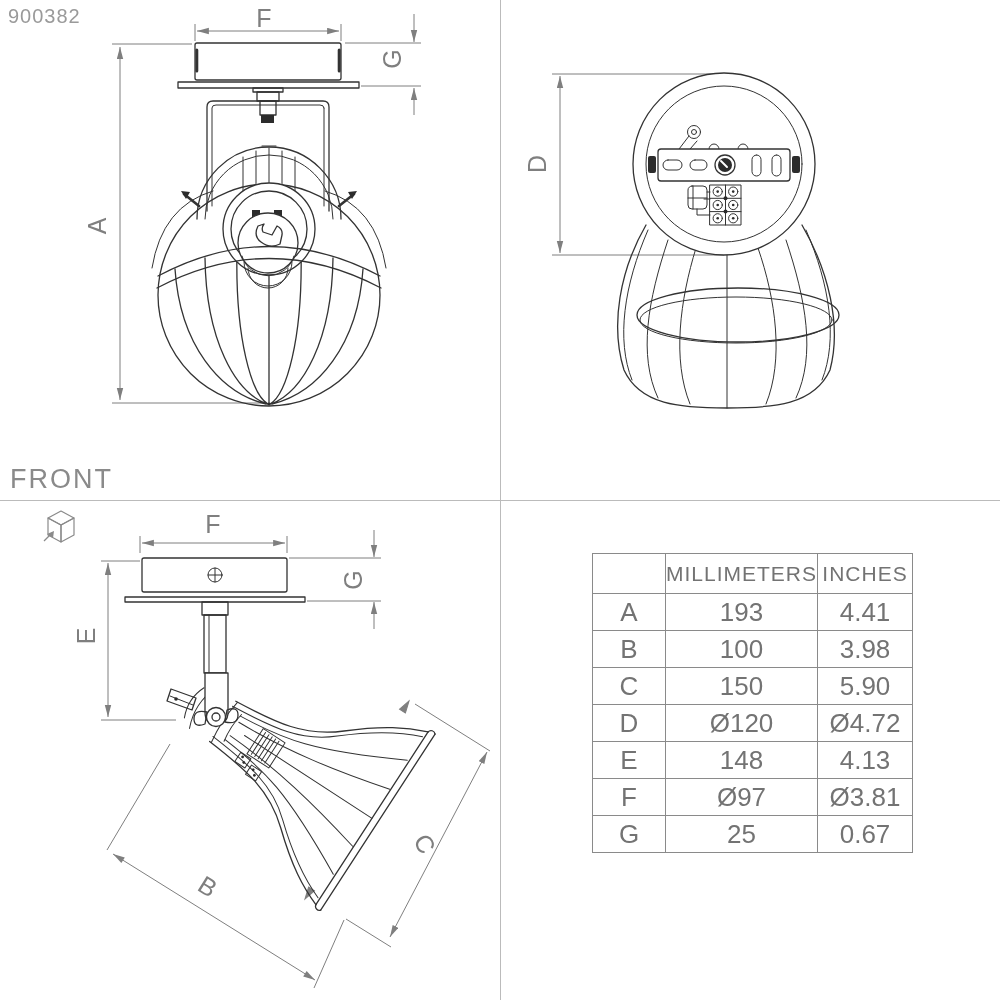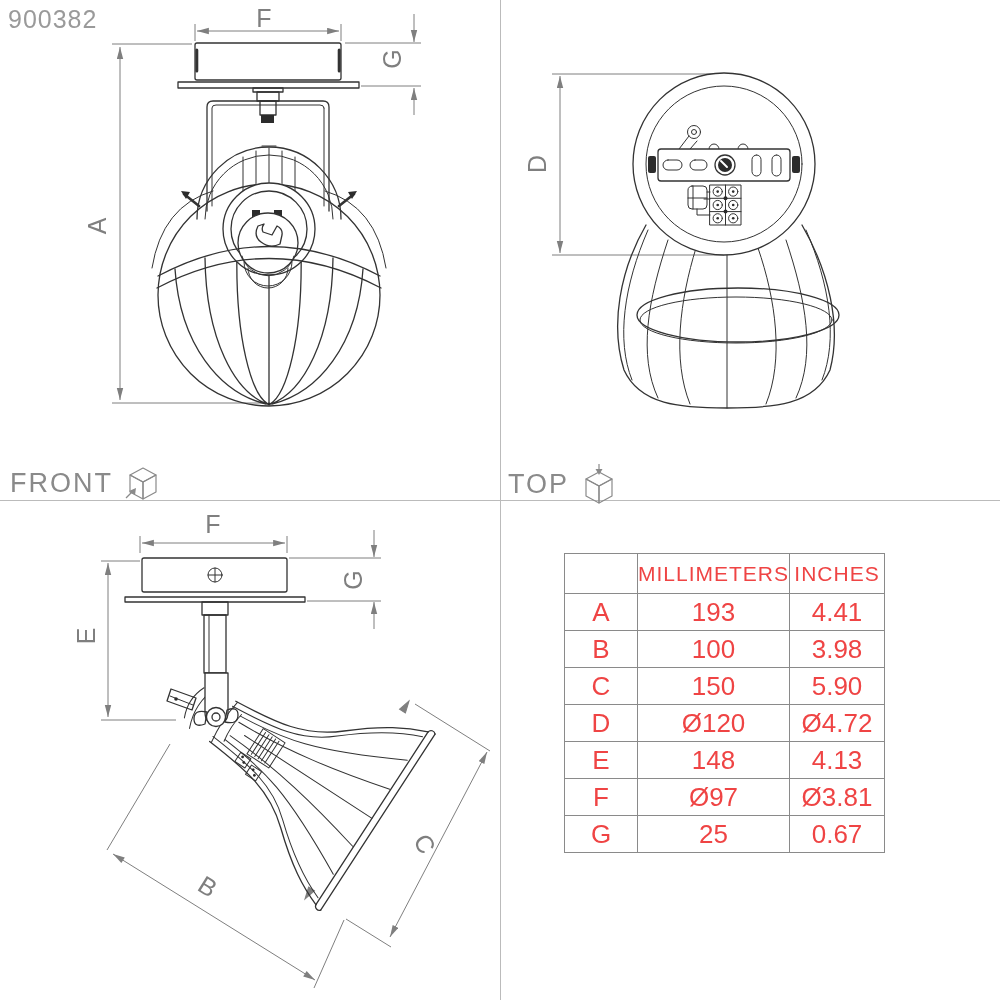--- a/index.html
+++ b/index.html
@@ -1,37 +1,37 @@
 <!DOCTYPE html>
 <html><head>
 <meta charset="utf-8">
 <style>
   html,body{margin:0;padding:0;background:#ffffff;}
   #canvas{position:relative;width:1000px;height:1000px;background:#ffffff;overflow:hidden;
           font-family:"Liberation Sans","DejaVu Sans",sans-serif;}
   .divider{position:absolute;background:#bbbbbb;}
   #v-divider{left:500px;top:0;width:1px;height:1000px;}
   #h-divider{left:0;top:500px;width:1000px;height:1px;}
-  #product-code{position:absolute;left:8px;top:5px;font-size:25px;color:#9a9a9a;letter-spacing:1px;}
+  #product-code{position:absolute;left:8px;top:5px;font-size:20px;color:#9a9a9a;letter-spacing:1px;}
   .view-label{position:absolute;display:flex;align-items:center;gap:12px;color:#8a8a8a;}
   .view-label span{font-size:27px;letter-spacing:2px;}
-  #front-label{left:10px;top:464px;}
+  #front-label{left:10px;top:464px;flex-direction:column;}
   #top-label{left:508px;top:464px;}
   #side-label{left:10px;top:956px;}
   .view-svg{position:absolute;width:500px;height:500px;}
   #front-svg{left:0;top:0;}
   #top-svg{left:500px;top:0;}
   #side-svg{left:0;top:500px;}
   svg text.dimtext{fill:#7f7f7f;font-size:25px;font-family:"Liberation Sans","DejaVu Sans",sans-serif;}
   .obj{stroke:#333333;stroke-width:1.3;fill:none;stroke-linecap:round;stroke-linejoin:round;}
   .objthin{stroke:#333333;stroke-width:1;fill:none;stroke-linecap:round;}
   .dim{stroke:#7f7f7f;stroke-width:1;fill:none;}
   .fillw{fill:#ffffff;}
   .filld{fill:#2c2c2c;stroke:none;}
-  #dim-table{position:absolute;left:564px;top:553px;border-collapse:collapse;color:#ef4444;}
+  #dim-table{position:absolute;left:592px;top:553px;border-collapse:collapse;color:#737373;}
   #dim-table td,#dim-table th{border:1px solid #8a8a8a;text-align:center;font-weight:normal;padding:0;}
   #dim-table th{height:39px;font-size:21px;letter-spacing:1px;}
   #dim-table td{height:36px;font-size:26px;}
   .col-letter{width:72px;}
   .col-mm{width:150px;}
   .col-in{width:94px;margin-left:36px;}
   .cube-icon{display:block;}
 </style>
 </head>
 <body>
@@ -239,32 +239,20 @@
       <g fill="none" stroke="#8a8a8a" stroke-width="1.2" stroke-linejoin="round">
         <path d="M18,4 L31,11 L18,18 L5,11 Z"></path>
         <path d="M5,11 L18,18 L18,35 L5,28 Z"></path>
         <path d="M31,11 L18,18 L18,35 L31,28 Z"></path>
         <path d="M1,34 L9,26"></path>
       </g>
       <path d="M11,24 L10,31 L4,27 Z" fill="#8a8a8a"></path>
     </svg>
   </div>
 
-  <div id="top-label" class="view-label">
-    <span>TOP</span>
-    <svg class="cube-icon" width="36" height="40" viewBox="0 0 36 40">
-      <g fill="none" stroke="#8a8a8a" stroke-width="1.2" stroke-linejoin="round">
-        <path d="M18,8 L31,15 L18,22 L5,15 Z"></path>
-        <path d="M5,15 L18,22 L18,39 L5,32 Z"></path>
-        <path d="M31,15 L18,22 L18,39 L31,32 Z"></path>
-        <path d="M18,0 L18,6"></path>
-      </g>
-      <path d="M18,11 L14.5,5 L21.5,5 Z" fill="#8a8a8a"></path>
-    </svg>
-  </div>
 
 
   <table id="dim-table">
     <tbody>
         <tr>
       <th class="col-letter"></th>
       <th class="col-mm">MILLIMETERS</th>
       <th class="col-in">INCHES</th>
     </tr>
     <tr>

